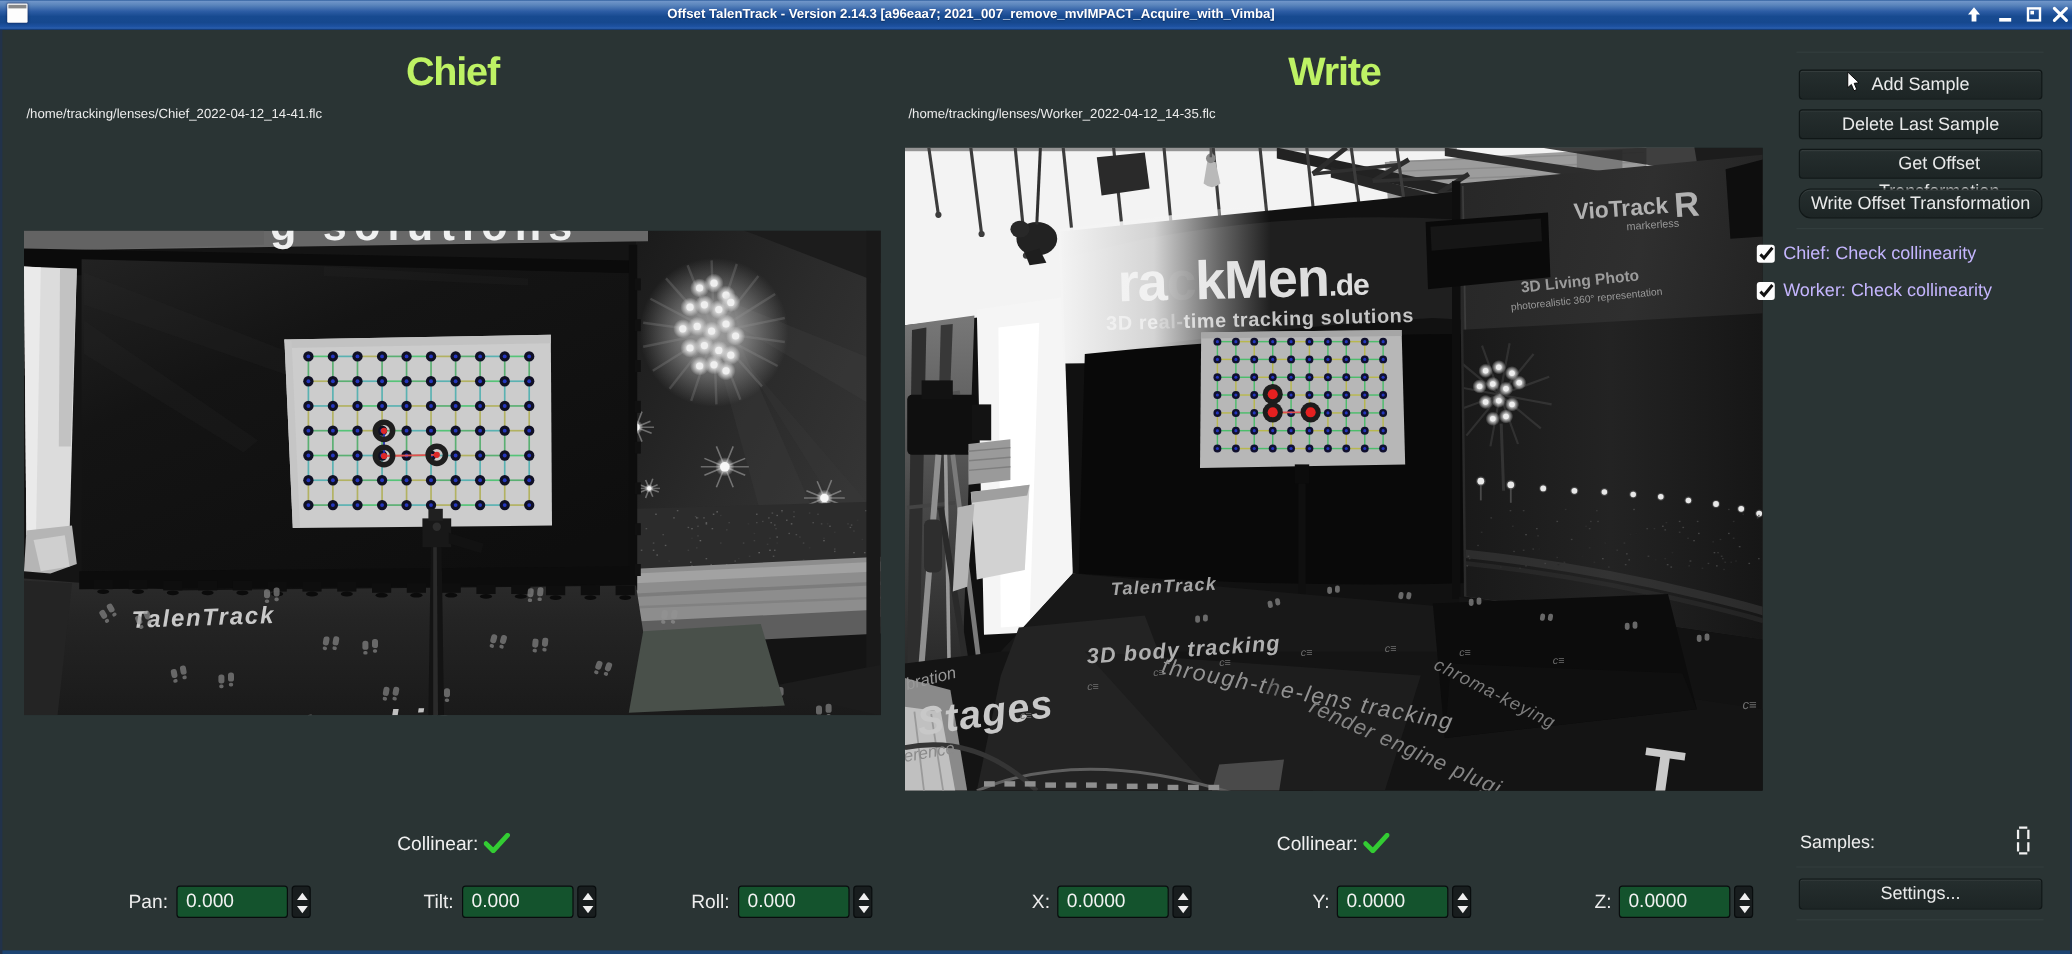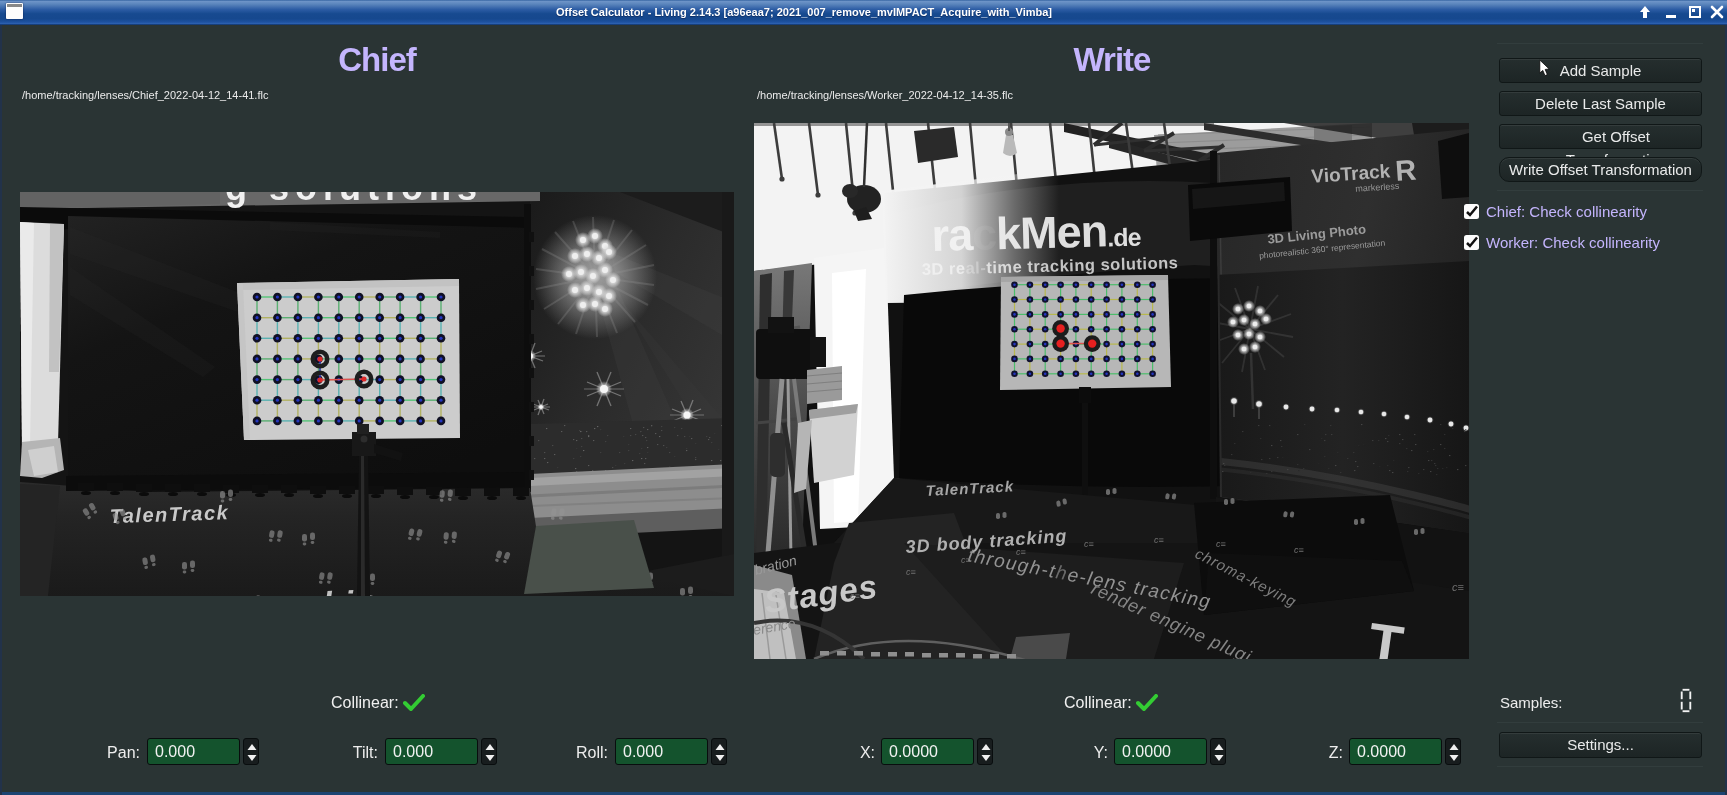--- a/index.html
+++ b/index.html
@@ -6,21 +6,21 @@
   background:linear-gradient(to bottom,#2f5f9e 0%,#6e94c8 5%,#5c86bd 16%,#2c5ca4 38%,#174a90 55%,#16488e 75%,#1d51a0 88%,#2b5fae 94%,#0c2f62 100%);
 }
 #titlebar .ticon { position:absolute; left:6px; top:3px; width:17px; height:16px; background:#fdfdfd; border-radius:1px; box-shadow:0 0 2px rgba(0,0,40,.6);}
 #titlebar .ticon::before { content:""; position:absolute; left:1px; top:1px; right:1px; height:3px; background:#888; }
 #titlebar .ttext { position:absolute; left:556px; top:6px; color:#ffffff; font-size:11px; font-weight:bold; letter-spacing:0px; text-shadow:0 1px 1px rgba(0,0,30,.4);}
 .wbtn { position:absolute; top:3px; width:18px; height:18px; color:#fff; }
 #main { position:absolute; left:0; top:25px; width:1727px; height:768px; background:#2a3434;}
 #bedge { position:absolute; left:0; top:792px; width:1727px; height:3px; background:#1d4472; }
 #ledge { position:absolute; left:0; top:25px; width:2px; height:770px; background:#22324a; }
 #redge { position:absolute; left:1725px; top:25px; width:2px; height:770px; background:#22324a; }
-h1.hdr { position:absolute; top:41px; font-size:33px; letter-spacing:-1px; font-weight:bold; color:#c4b5fd; width:300px; text-align:center; }
+h1.hdr { position:absolute; top:41px; font-size:33px; letter-spacing:-1px; font-weight:bold; color:#bef264; width:300px; text-align:center; }
 .fpath { position:absolute; top:89px; color:#ebebeb; font-size:11px; }
 .img { position:absolute; overflow:hidden; }
 .btn { position:absolute; left:1499px; width:203px; height:25px; background:linear-gradient(to bottom,#252e2e,#1d2525);
   border:1px solid #101717; border-radius:3px; color:#e9eaea; font-size:15px; text-align:center; line-height:23px;
   box-shadow:inset 0 1px 0 rgba(255,255,255,.07);
 }
 .cb { position:absolute; left:1464px; width:200px; height:16px; color:#c4b5fd; font-size:15px; }
 .cb .box { position:absolute; left:0; top:0; width:15px; height:15px; background:#fdfdfd; border-radius:2.5px; }
 .cb .box svg { position:absolute; left:0px; top:0px; }
 .cb .lbl { position:absolute; left:22px; top:-1px; white-space:nowrap; }
@@ -33,21 +33,21 @@
 .sbtns svg { display:block; }
 .samples { position:absolute; left:1500px; top:694px; color:#ededed; font-size:15px; }
 </style></head>
 <body>
 <div id="main"></div>
 <div id="bedge"></div>
 <div id="ledge"></div>
 <div id="redge"></div>
 <div id="titlebar">
   <span class="ticon"></span>
-  <span class="ttext">Offset Calculator - Living 2.14.3 [a96eaa7; 2021_007_remove_mvIMPACT_Acquire_with_Vimba]</span>
+  <span class="ttext">Offset TalenTrack - Version 2.14.3 [a96eaa7; 2021_007_remove_mvIMPACT_Acquire_with_Vimba]</span>
   <svg class="wbtn" style="left:1636px" viewBox="0 0 18 18">
       <path d="M9 3 L14 9 L11 9 L11 15 L7 15 L7 9 L4 9 Z" fill="#fff"></path>
     </svg>
   <svg class="wbtn" style="left:1662px" viewBox="0 0 18 18">
       <rect x="4" y="12" width="10" height="3" fill="#fff"></rect>
     </svg>
   <svg class="wbtn" style="left:1686px" viewBox="0 0 18 18">
       <rect x="4" y="4" width="10" height="10" fill="none" stroke="#fff" stroke-width="2"></rect>
       <rect x="6" y="6" width="3" height="3" fill="#fff"></rect>
     </svg>

